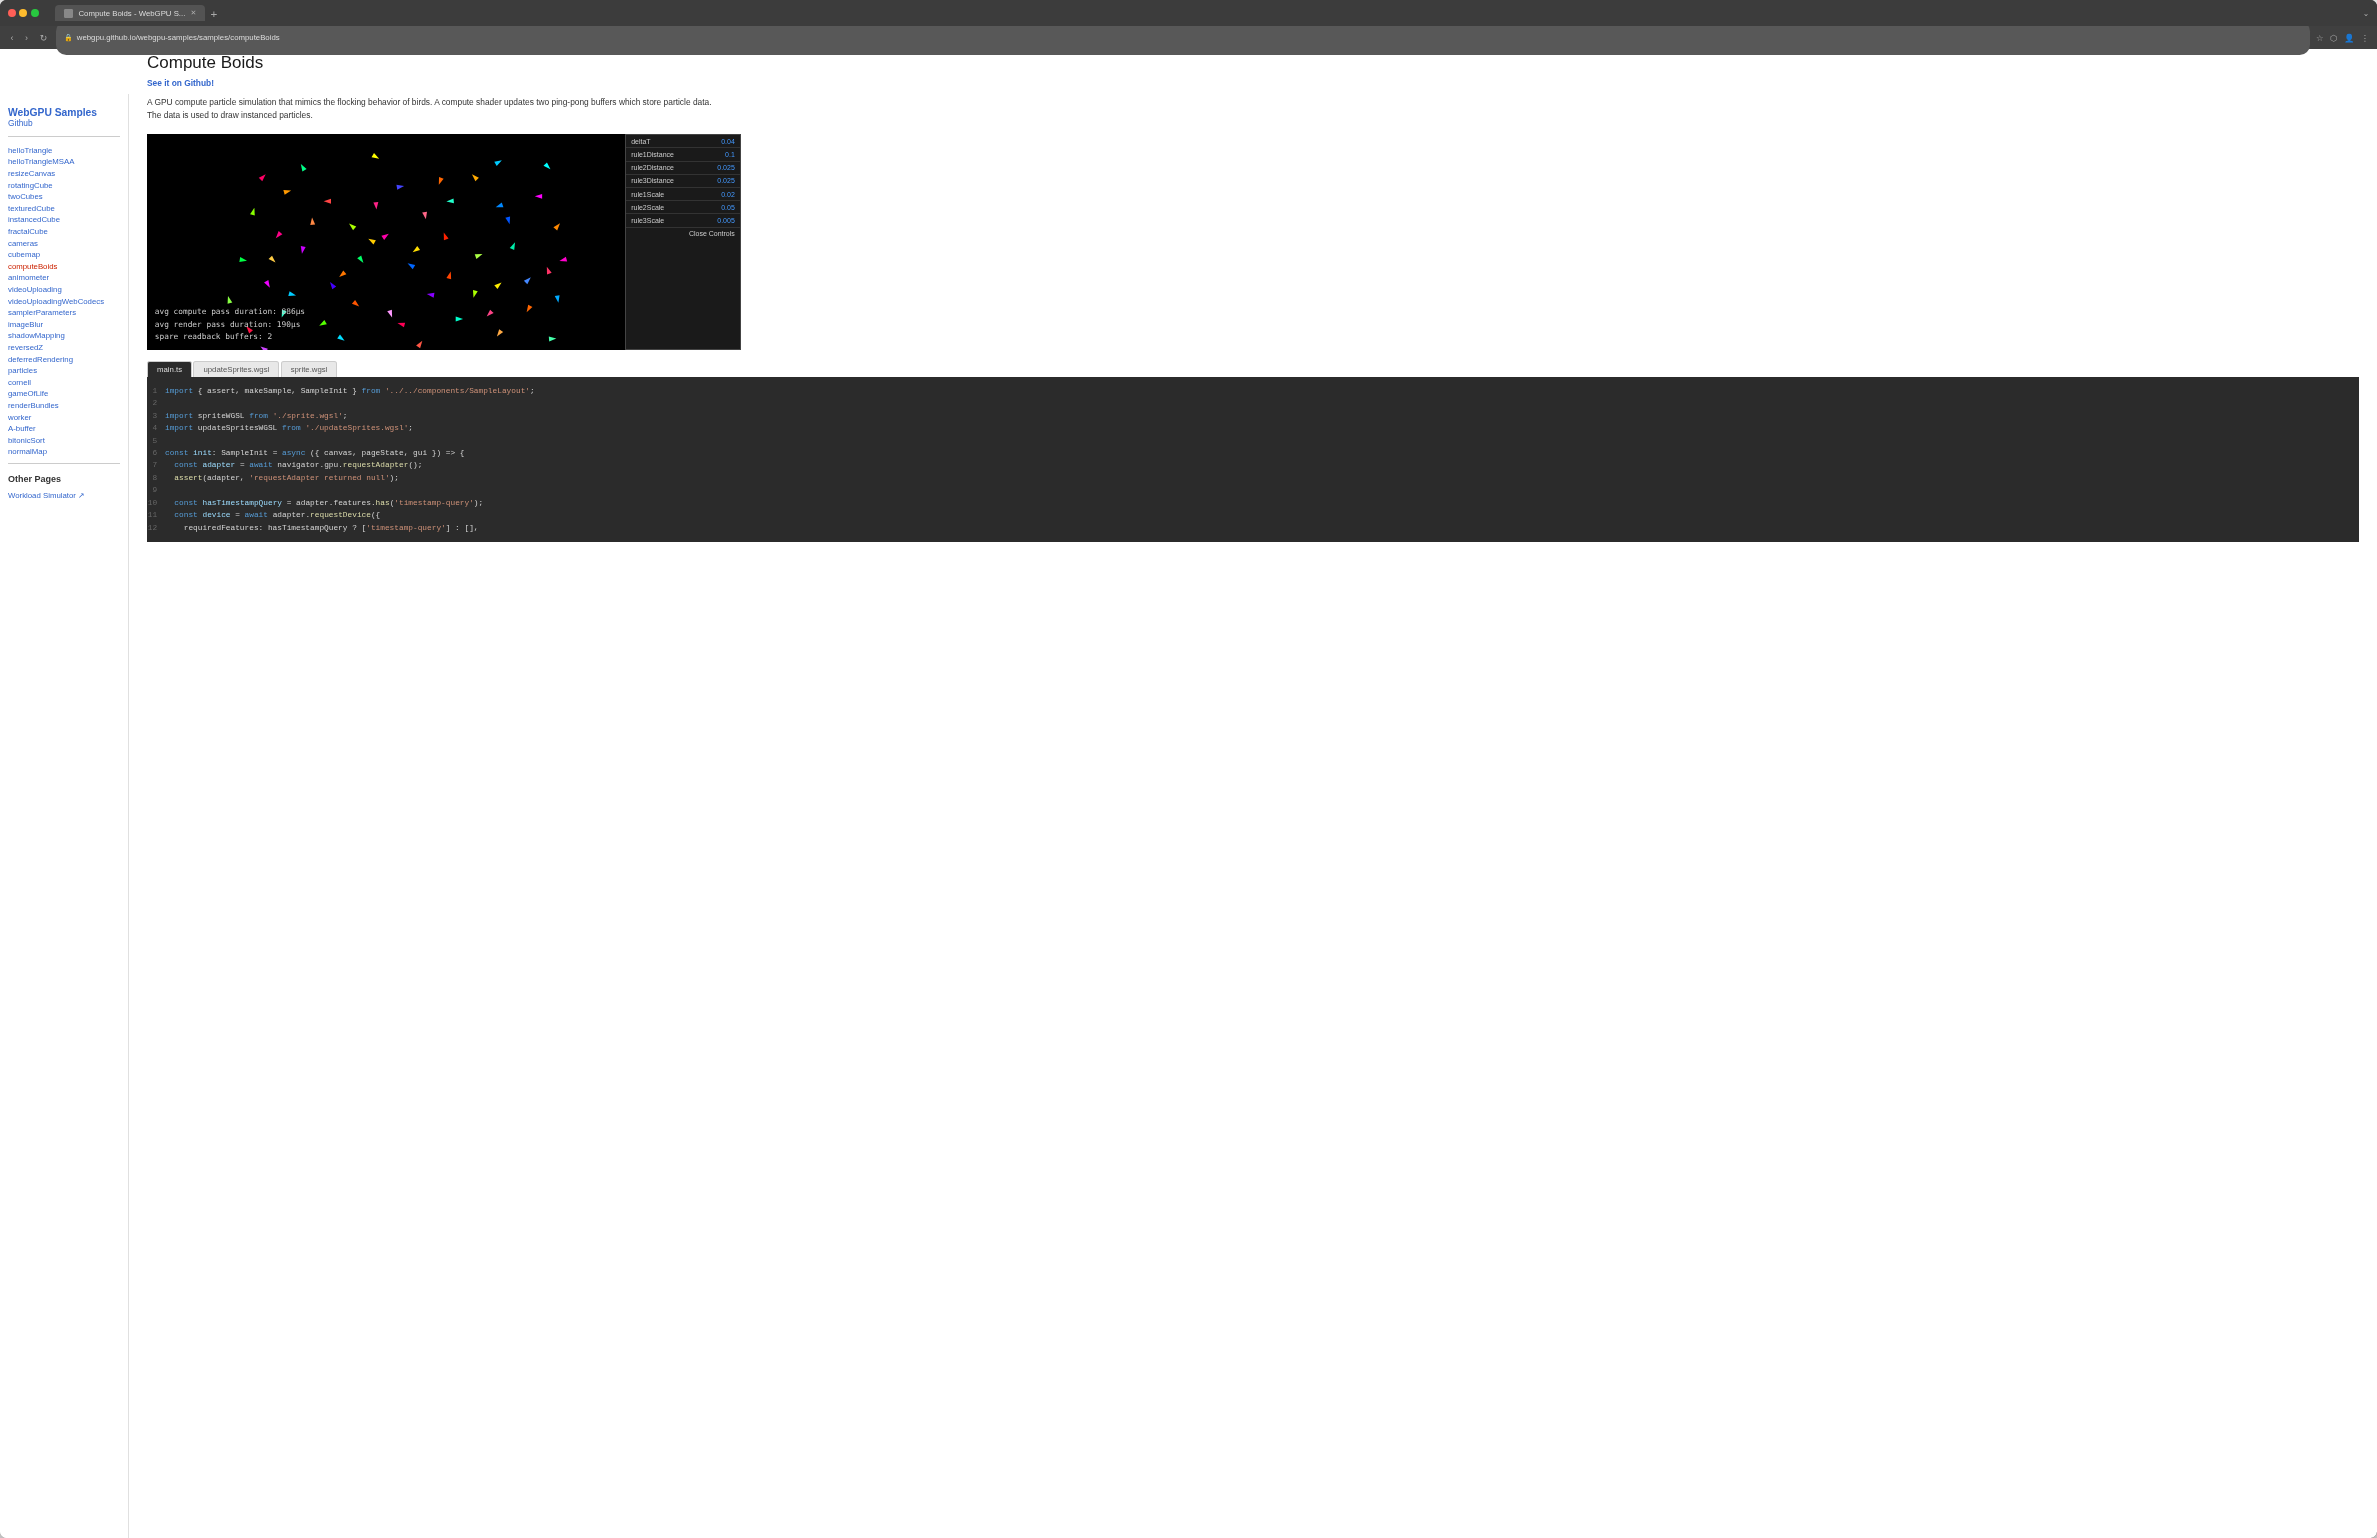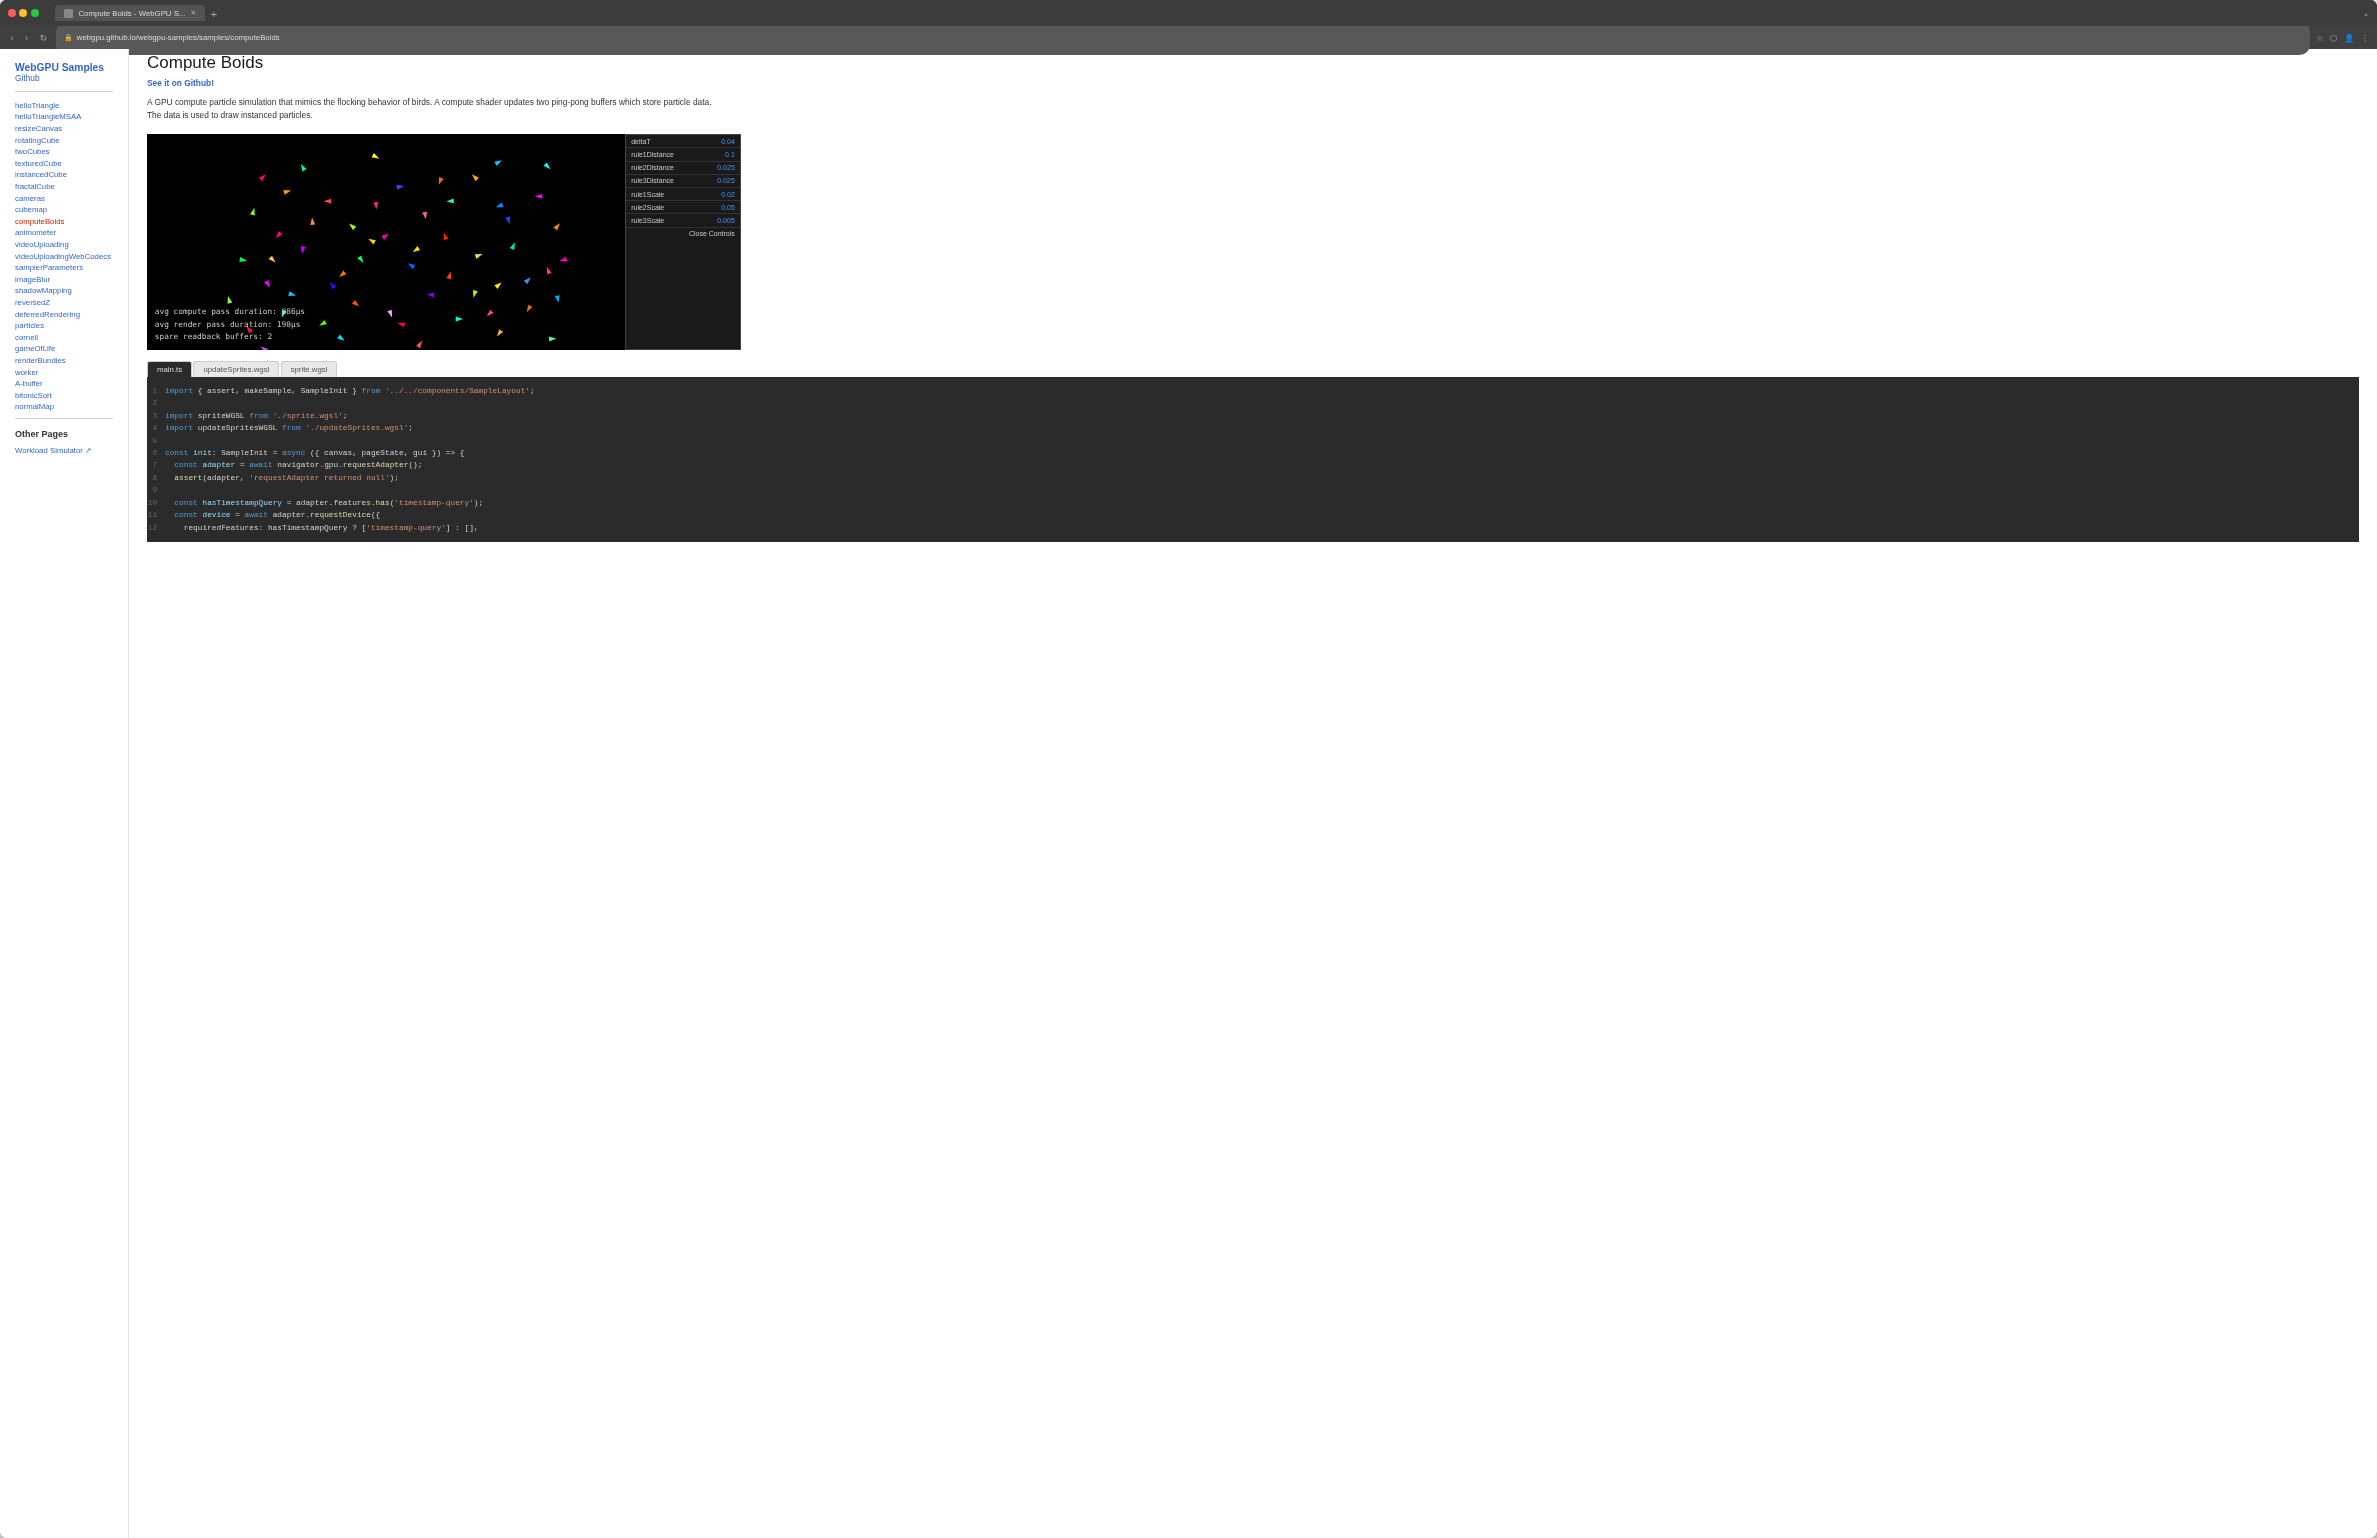--- a/index.html
+++ b/index.html
@@ -130,23 +130,24 @@
     .page-content {
       background: #fff;
       display: flex;
       min-height: calc(100vh - 49px);
     }
 
     
     .sidebar {
       width: 129px;
       min-width: 129px;
-      padding: 13px 15px;
+      padding: 13px 8px;
       border-right: 0.6px solid #e0e0e0;
       background: #fff;
+      margin-top: 45px;
     }
 
     .sidebar-title {
       color: #3366cc;
       font-size: 10.3px;
       font-weight: 600;
       margin-bottom: 10.3px;
       text-decoration: none;
     }
 

